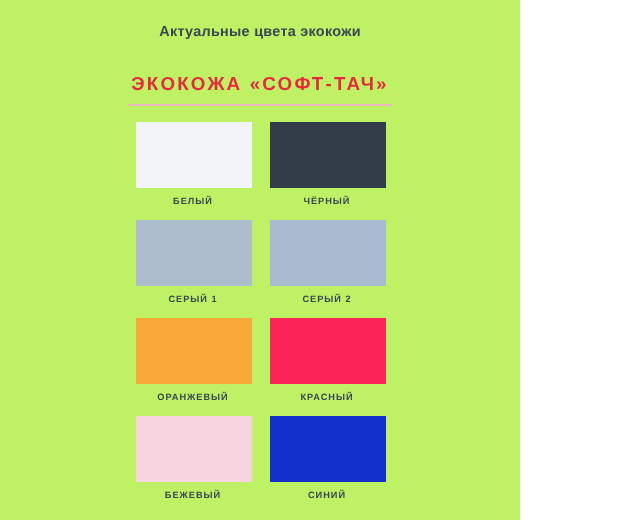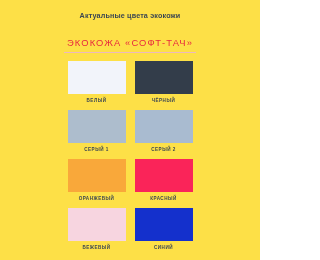--- a/index.html
+++ b/index.html
@@ -10,21 +10,21 @@
     width: 260px;
     height: 260px;
     background: #ffffff;
     font-family: "Liberation Sans", sans-serif;
     overflow: hidden;
   }
   .sheet {
     position: relative;
     width: 260px;
     height: 260px;
-    background: #fde047;
+    background: #bef264;
     box-sizing: border-box;
     padding: 10px 0 0 0;
   }
   .headline {
     text-align: center;
     color: #3b4652;
     font-size: 7.2px;
     line-height: 11.5px;
     font-weight: 700;
     letter-spacing: 0.15px;
@@ -35,21 +35,21 @@
   }
   .subhead-wrap {
     margin-top: 10px;
     text-align: center;
     position: relative;
   }
   .subhead {
     display: inline-block;
     color: #e8283f;
     font-size: 9.4px;
-    font-weight: 400;
+    font-weight: 700;
     letter-spacing: 1.1px;
     line-height: 12px;
     white-space: nowrap;
   }
   .subhead-rule {
     width: 132px;
     height: 1px;
     background: #edb9bf;
     margin: 2px auto 0 auto;
   }

